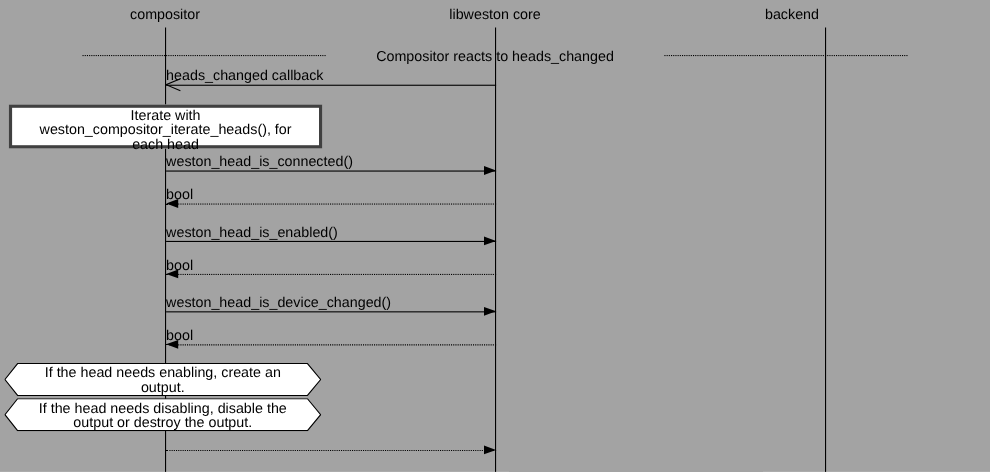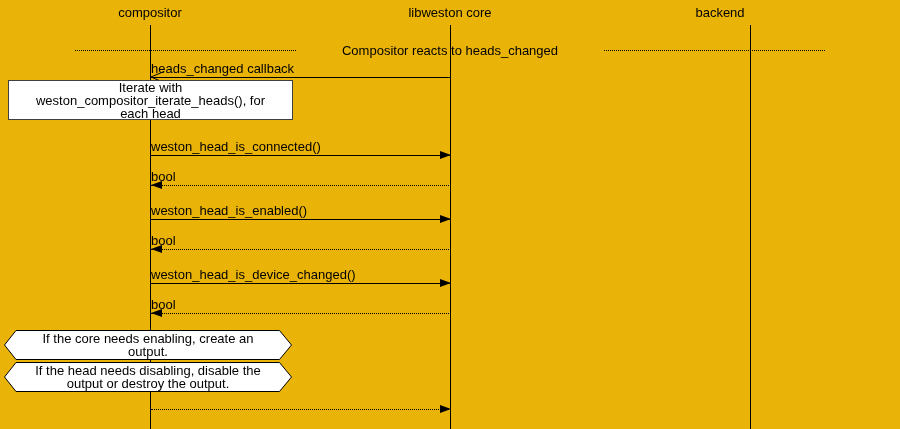--- a/index.html
+++ b/index.html
@@ -1,20 +1,20 @@
 <!DOCTYPE html>
 <html><head>
 <meta charset="utf-8">
 <style>
   html, body { margin: 0; padding: 0; background: #ffffff; }
   .diagram {
     position: relative;
     width: 900px;
     height: 429px;
-    background: #eab308;
+    background: #a3a3a3;
     font-family: "Liberation Sans", "DejaVu Sans", sans-serif;
     font-size: 13px;
     color: #000000;
     overflow: hidden;
   }
   .lifeline {
     position: absolute;
     top: 25px;
     width: 1px;
     height: 404px;
@@ -75,25 +75,25 @@
     width: 0; height: 0;
     border-top: 4px solid transparent;
     border-bottom: 4px solid transparent;
     border-right: 11px solid #000000;
     z-index: 3;
   }
   .open-arrow { position: absolute; z-index: 3; }
   .note-box {
     position: absolute;
     left: 8px;
-    top: 80px;
+    top: 95px;
     width: 285px;
     height: 40px;
     box-sizing: border-box;
-    border: 1px solid #404040;
+    border: 3px solid #404040;
     background: #ffffff;
     text-align: center;
     line-height: 13px;
     padding-top: 0px;
     z-index: 4;
   }
   .hexnote {
     position: absolute;
     left: 4px;
     width: 288px;
@@ -162,21 +162,21 @@
 
   <div class="msg-label" style="top:297px">bool</div>
   <div class="msg-line dotted" style="top:313px"></div>
   <div class="arrow-left" style="top:309px"></div>
 
   <div class="hexnote" style="top:330px">
     <svg width="288" height="30">
       <polygon points="12,0.5 275.5,0.5 287.5,15 275.5,29.5 12,29.5 0.5,15" fill="#ffffff" stroke="#000000" stroke-width="1"></polygon>
     </svg>
     <div class="hexnote-text">
-      <div>If the core needs enabling, create an</div>
+      <div>If the head needs enabling, create an</div>
       <div>output.</div>
     </div>
   </div>
 
   <div class="hexnote" style="top:362px">
     <svg width="288" height="30">
       <polygon points="12,0.5 275.5,0.5 287.5,15 275.5,29.5 12,29.5 0.5,15" fill="#ffffff" stroke="#000000" stroke-width="1"></polygon>
     </svg>
     <div class="hexnote-text">
       <div>If the head needs disabling, disable the</div>

